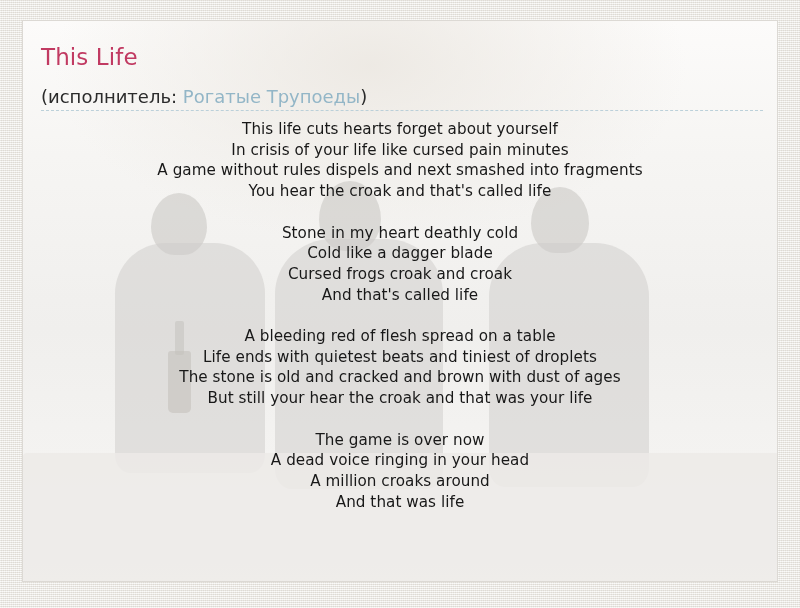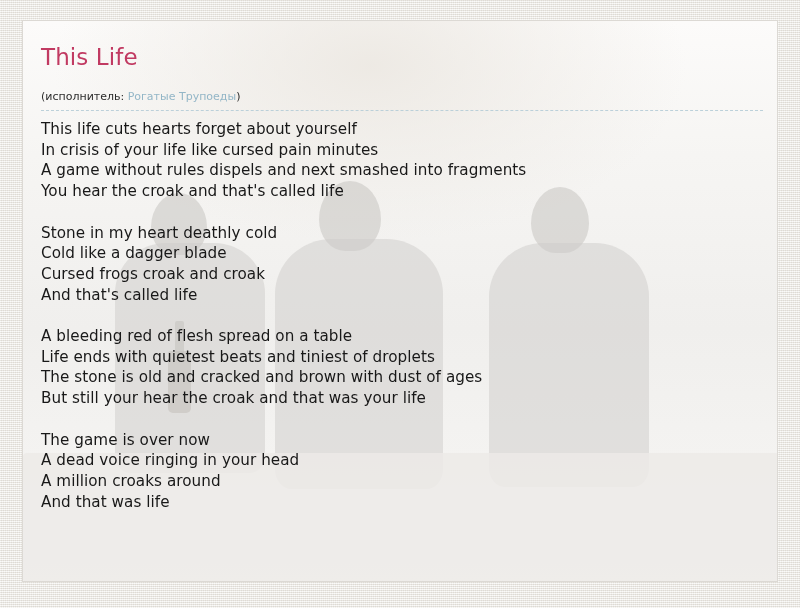--- a/index.html
+++ b/index.html
@@ -91,21 +91,21 @@
     color: #c13a62;
     font-size: 23px;
     font-weight: 400;
     line-height: 28px;
     letter-spacing: 0.1px;
     margin: 10px 0 16px 0;
     font-family: "DejaVu Sans", sans-serif;
   }
 
   #artist-line {
-    font-size: 11px;
+    font-size: 18px;
     line-height: 19px;
     color: #2b2b2b;
     margin: 0 0 1px 0;
     white-space: nowrap;
   }
   #artist-link {
     color: #93b6c7;
     text-decoration: none;
     cursor: pointer;
   }
@@ -120,20 +120,21 @@
   }
 
   #lyrics-body {
     margin-top: 8px;
     font-size: 15.2px;
     line-height: 20.7px;
     color: #181818;
     letter-spacing: 0.05px;
     white-space: pre-wrap;
     font-family: "DejaVu Sans", sans-serif;
+    text-align: center;
   }
   .lyric-line { min-height: 20.7px; }
   .stanza-gap { height: 20.7px; }
 </style>
 </head>
 <body>
 
 <div id="page-bg"></div>
 
 <div id="song-card">

